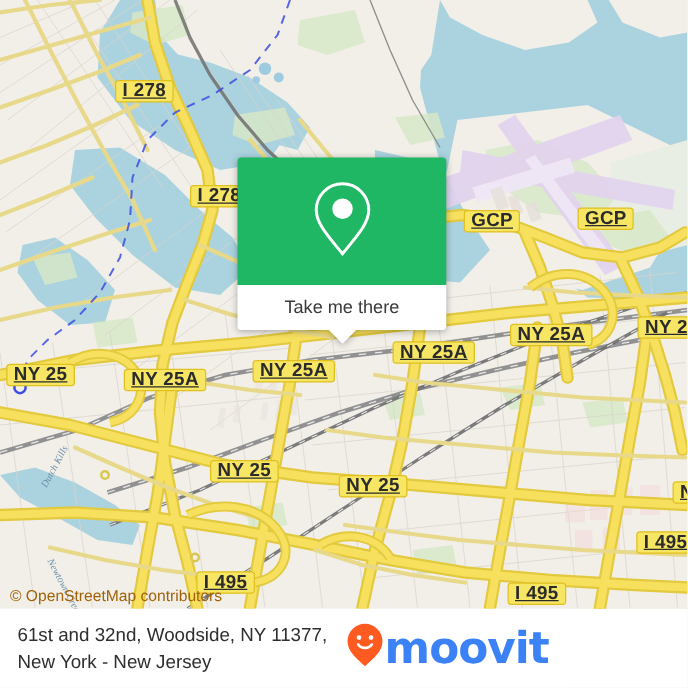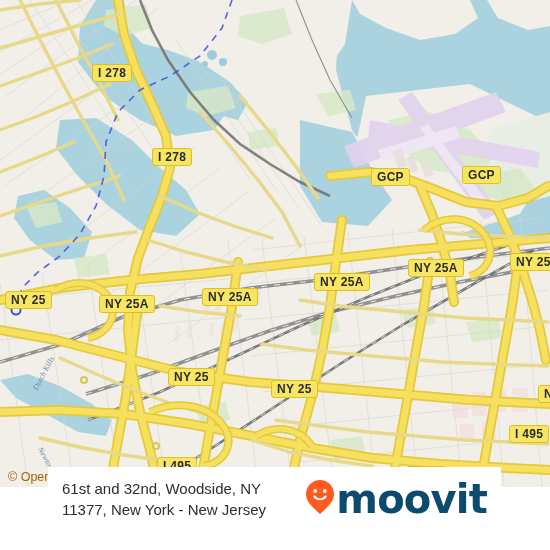--- a/index.html
+++ b/index.html
@@ -38,29 +38,30 @@
   }
 
   
   .shield {
     position: absolute;
     background: #f7e663;
     border: 1.6px solid #e0c01e;
     border-radius: 3px;
     color: #2b2b2b;
     font-family: "Liberation Sans", sans-serif;
-    font-size: 12px;
+    font-size: 15px;
     font-weight: bold;
     letter-spacing: 0.3px;
     line-height: 14px;
     height: 14px;
     padding: 1px 5px 1px 5px;
     white-space: nowrap;
     box-sizing: content-box;
     text-align: center;
+    text-decoration: underline;
   }
 
   
   .water-label {
     position: absolute;
     color: #6c8fa8;
     font-family: "Liberation Serif", serif;
     font-style: italic;
     font-size: 8px;
     white-space: nowrap;
@@ -120,51 +121,50 @@
     height: 0;
     border-left: 11px solid transparent;
     border-right: 11px solid transparent;
     border-top: 11px solid #ffffff;
   }
 
   
   #footer {
     position: absolute;
     left: 0;
-    top: 467px;
+    top: 487px;
     width: 453px;
     height: 63px;
     background: #ffffff;
     z-index: 50;
     display: flex;
     align-items: center;
     justify-content: space-between;
     box-sizing: border-box;
     padding: 0 14px 0 14px;
-    margin-left: 48px;
   }
   #footer-title {
     font-family: "Liberation Sans", sans-serif;
     font-size: 15px;
     line-height: 21px;
     color: #2e2e2e;
     max-width: 370px;
   }
   #brand {
     display: flex;
     align-items: center;
     gap: 1px;
     flex: 0 0 auto;
   }
   #brand-wordmark {
     font-family: "DejaVu Sans", sans-serif;
-    font-size: 40px;
+    font-size: 35px;
     font-weight: bold;
     letter-spacing: -0.8px;
-    color: #0c4a6e;
+    color: #3b82f6;
     line-height: 30px;
   }
 </style>
 </head>
 <body>
 
 <div id="app">
 
   <div id="map-area">
 
@@ -424,20 +424,34 @@
       </div>
 
     <div id="water-label-layer">
         <div class="water-label" style="left: 35px; top: 385px; transform: rotate(-62deg);">Dutch Kills</div>
         <div class="water-label" style="left: 40px; top: 443px; transform: rotate(62deg);">Newtown Creek</div>
       </div>
   </div>
 
   <div id="attribution">© OpenStreetMap contributors</div>
 
+  <div id="popup">
+    <div id="popup-head">
+      <span>
+        <svg width="50" height="62" viewBox="0 0 50 62" aria-hidden="true">
+          <path d="M25 3 C13.4 3 4 12.4 4 24 C4 35 14 45.5 25 59 C36 45.5 46 35 46 24 C46 12.4 36.6 3 25 3 Z" fill="none" stroke="#ffffff" stroke-width="2.4"></path>
+          <circle cx="25" cy="23" r="8.2" fill="#ffffff"></circle>
+        </svg>
+      </span>
+    </div>
+    <div id="popup-body">
+      <span id="popup-label">Take me there</span>
+      <div id="popup-pointer"></div>
+    </div>
+  </div>
 
   <div id="footer">
     <div id="footer-title">61st and 32nd, Woodside, NY 11377, New York - New Jersey</div>
     <div id="brand">
       <span>
         <svg width="30" height="36" viewBox="0 0 30 36" aria-hidden="true">
           <path d="M15 1 C7.3 1 1 7.3 1 15 C1 23 8 28.5 15 35 C22 28.5 29 23 29 15 C29 7.3 22.7 1 15 1 Z" fill="#ff5a20"></path>
           <circle cx="10.2" cy="12" r="1.9" fill="#ffffff"></circle>
           <circle cx="19.8" cy="12" r="1.9" fill="#ffffff"></circle>
           <path d="M9.5 17.5 C11.6 21.2 18.4 21.2 20.5 17.5" fill="none" stroke="#ffffff" stroke-width="2.1" stroke-linecap="round"></path>

